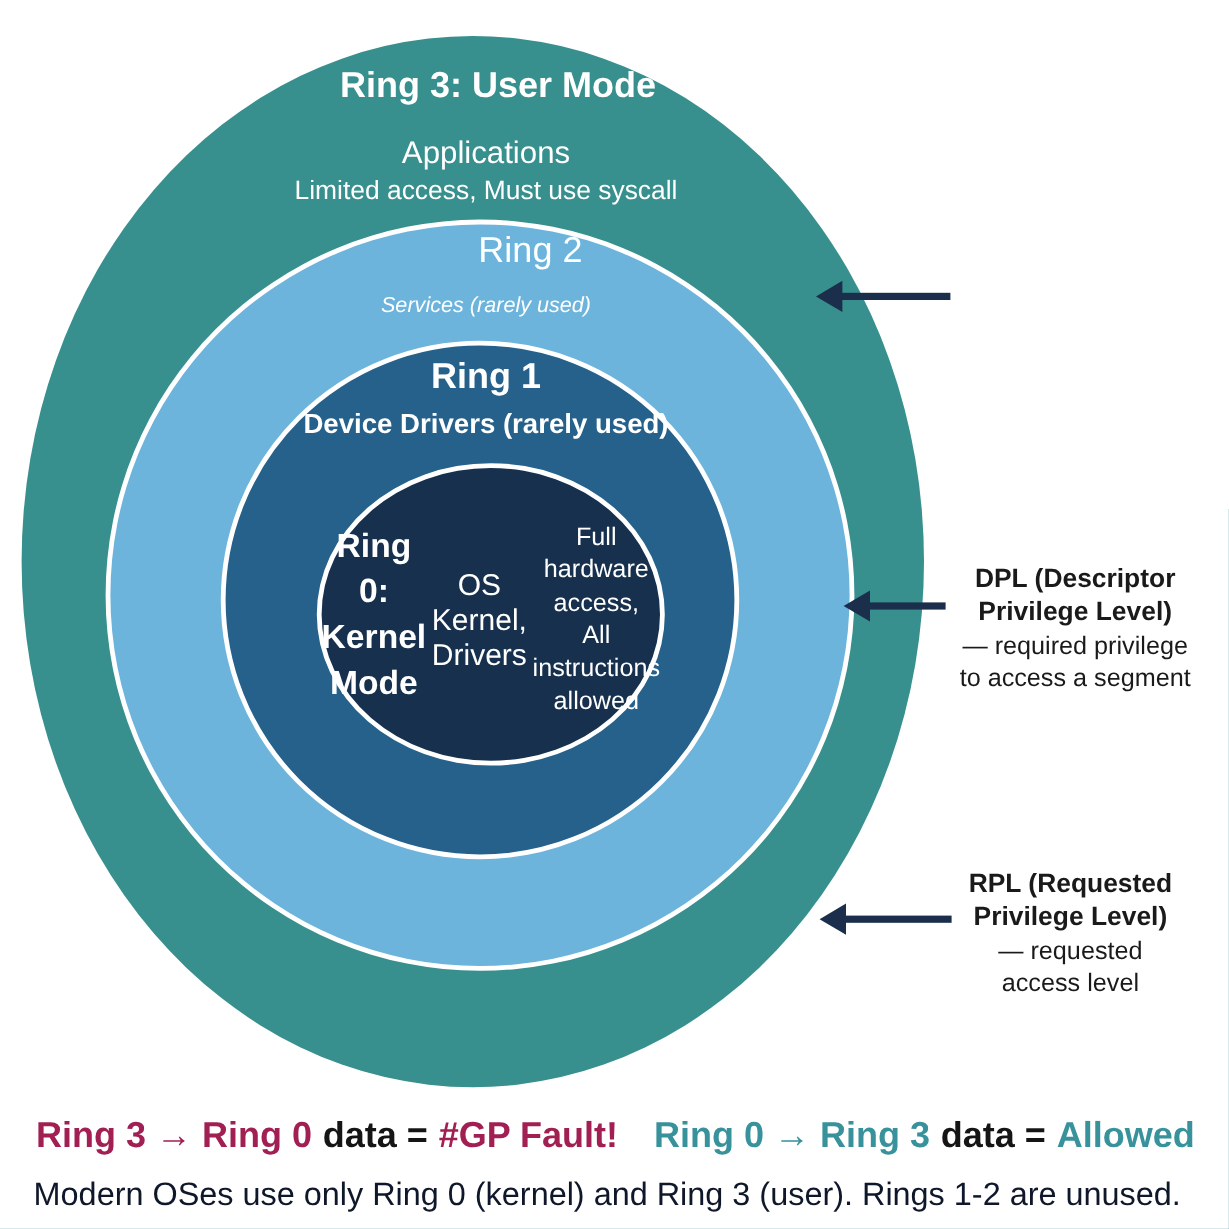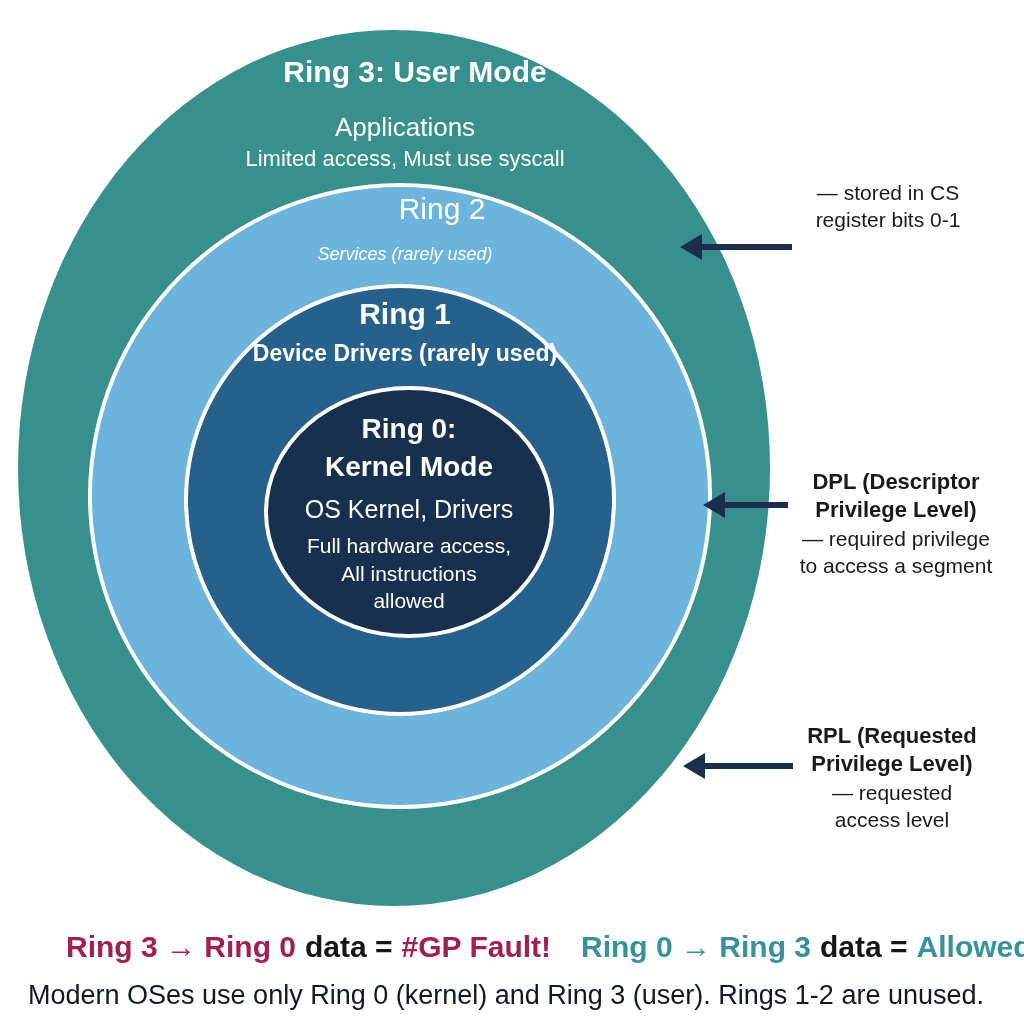--- a/index.html
+++ b/index.html
@@ -5,21 +5,21 @@
   html,body{margin:0;padding:0;}
   body{
     width:1024px;height:1024px;position:relative;overflow:hidden;
     background:#ffffff;font-family:"Liberation Sans",sans-serif;
   }
   .ellipse{position:absolute;border-radius:50%;box-sizing:border-box;}
   .ring3{left:18px;top:30px;width:752px;height:876px;background:var(--teal);}
   .ring2{left:88px;top:183px;width:624px;height:626px;background:var(--lightblue);border:4px solid #fff;}
   .ring1{left:184px;top:284px;width:432px;height:432px;background:var(--medblue);border:4px solid #fff;}
   .ring0{left:264px;top:386px;width:290px;height:252px;background:var(--navy);border:4px solid #fff;
-         display:flex;flex-direction:column;align-items:center;justify-content:center;text-align:center;}
+         display:flex;flex-direction:row;align-items:center;justify-content:center;text-align:center;}
   .ringlabel{position:absolute;left:0;width:810px;text-align:center;color:#ffffff;white-space:pre-line;}
   .r3-title{top:55px;width:830px;font-size:30px;font-weight:700;}
   .r3-sub{top:112px;font-size:26px;font-weight:400;}
   .r3-desc{top:146px;font-size:22px;font-weight:400;}
   .r2-title{top:192px;font-size:30px;font-weight:400;padding-left:37px;}
   .r2-sub{top:244px;font-size:18px;font-weight:400;font-style:italic;}
   .r1-title{top:297px;font-size:30px;font-weight:700;}
   .r1-sub{top:340px;font-size:23px;font-weight:700;}
   .r0-title{font-size:28px;font-weight:700;color:#fff;white-space:pre-line;line-height:1.35;}
   .r0-sub{font-size:25px;font-weight:400;color:#fff;margin-top:10px;}
@@ -32,21 +32,21 @@
   .rpl-block{left:772px;top:722px;width:240px;}
   .arrow-shaft{position:absolute;height:6px;background:var(--arrow);}
   .arrow-head{position:absolute;width:0;height:0;border-top:13px solid transparent;
               border-bottom:13px solid transparent;border-right:22px solid var(--arrow);}
   .cpl-shaft{left:700px;top:244px;width:92px;}
   .cpl-head{left:680px;top:234px;}
   .dpl-shaft{left:723px;top:502px;width:65px;}
   .dpl-head{left:703px;top:492px;}
   .rpl-shaft{left:703px;top:763px;width:90px;}
   .rpl-head{left:683px;top:753px;}
-  .rule{position:absolute;top:930px;font-size:30px;white-space:nowrap;margin-left:36px;}
+  .rule{position:absolute;top:930px;font-size:30px;white-space:nowrap;}
   .rule-denied{left:30px;}
   .rule-allowed{left:545px;}
   .rule .ft{font-weight:800;}
   .rule-denied .ft,.rule-denied .res{color:var(--crimson);}
   .rule-allowed .ft,.rule-allowed .res{color:var(--tealtext);}
   .rule .mid{color:#151515;font-weight:600;margin:0 9px;}
   .rule .res{font-weight:800;}
   .footnote{position:absolute;left:28px;top:980px;font-size:27px;font-weight:500;color:#0f172a;white-space:nowrap;}
 </style>
 </head>
@@ -69,22 +69,20 @@
 <div class="ellipse ring0">
   <div class="r0-title">Ring 0:
 Kernel Mode</div>
   <div class="r0-sub">OS Kernel, Drivers</div>
   <div class="r0-desc">Full hardware access,
 All instructions
 allowed</div>
 </div>
 
 <div class="annot cpl-block">
-  <div class="d">— stored in CS
-register bits 0-1</div>
 </div>
 <div class="arrow-shaft cpl-shaft"></div>
 <div class="arrow-head cpl-head"></div>
 
 <div class="annot dpl-block">
   <div class="t">DPL (Descriptor
 Privilege Level)</div>
   <div class="d">— required privilege
 to access a segment</div>
 </div>

